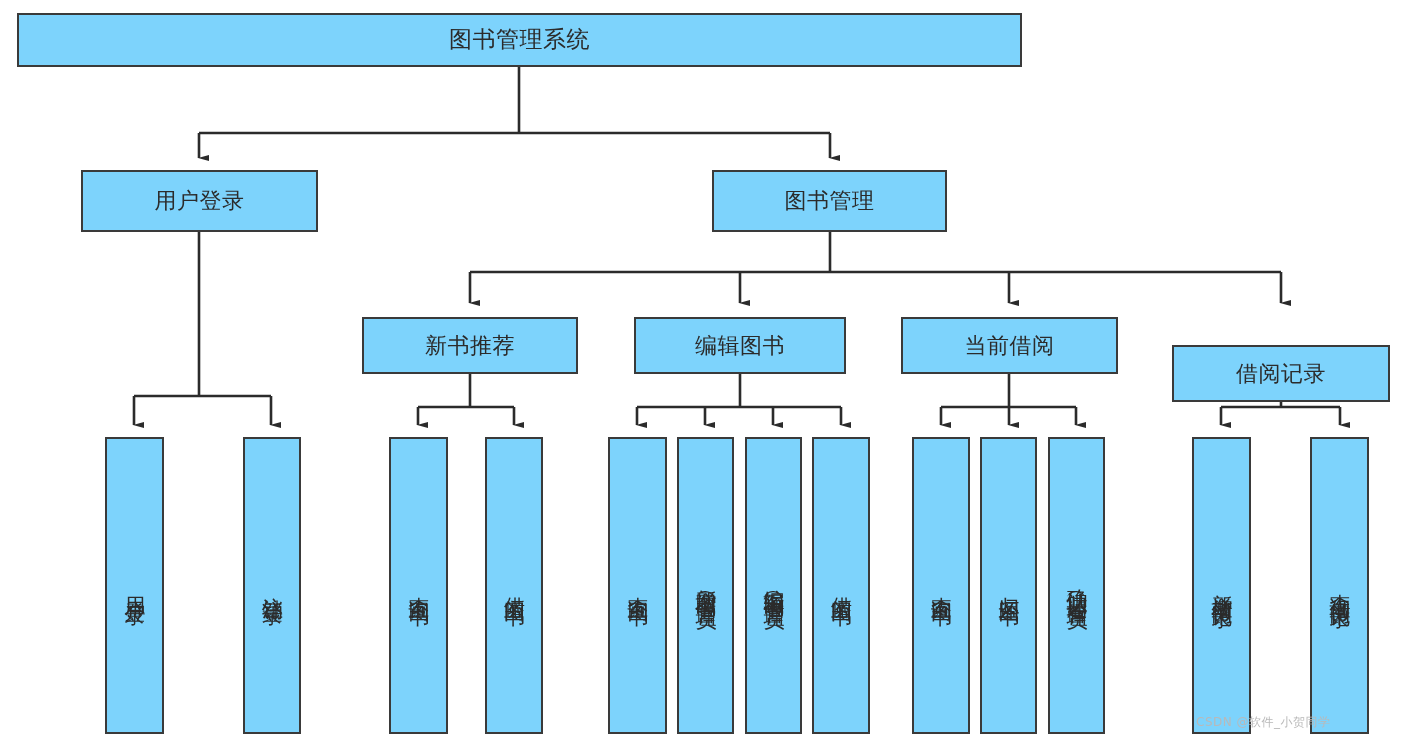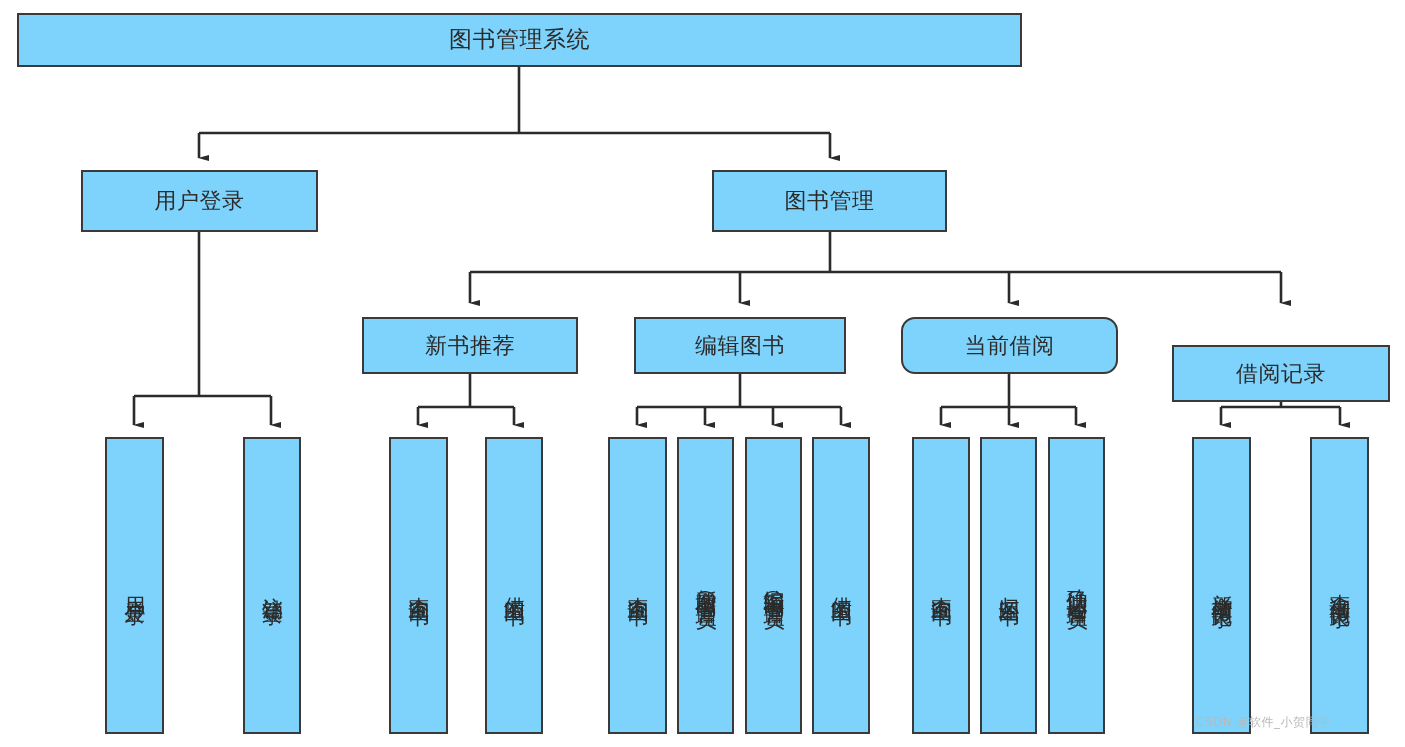--- a/index.html
+++ b/index.html
@@ -124,21 +124,21 @@
   <div class="node" style="left:362px; top:317px; width:216px; height:57px;">
     <span class="node-label">新书推荐</span>
   </div>
 
   <div class="node" style="left:712px; top:170px; width:235px; height:62px;">
     <span class="node-label">图书管理</span>
   </div>
   <div class="node" style="left:634px; top:317px; width:212px; height:57px;">
     <span class="node-label">编辑图书</span>
   </div>
-  <div class="node" style="left:901px; top:317px; width:217px; height:57px;border-radius:14px;">
+  <div class="node" style="left:901px; top:317px; width:217px; height:57px;">
     <span class="node-label">当前借阅</span>
   </div>
   <div class="node" style="left:1172px; top:317px; width:218px; height:57px;margin-top:28px;">
     <span class="node-label">借阅记录</span>
   </div>
 
   <div class="node vertical" style="left:105px; top:437px; width:59px; height:297px;">
     <span class="node-label">用户登录</span>
   </div>
   <div class="node vertical" style="left:243px; top:437px; width:58px; height:297px;">

